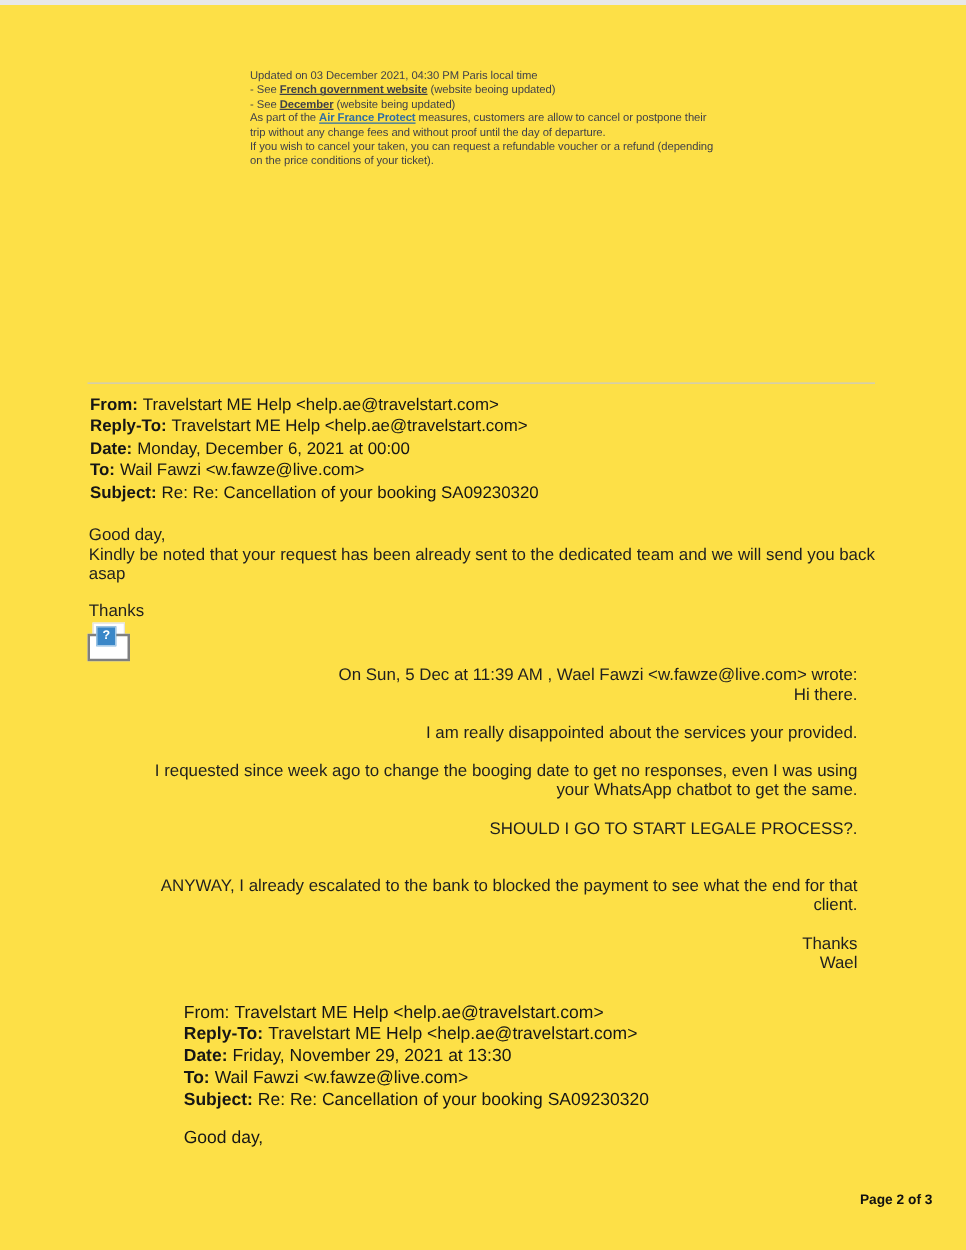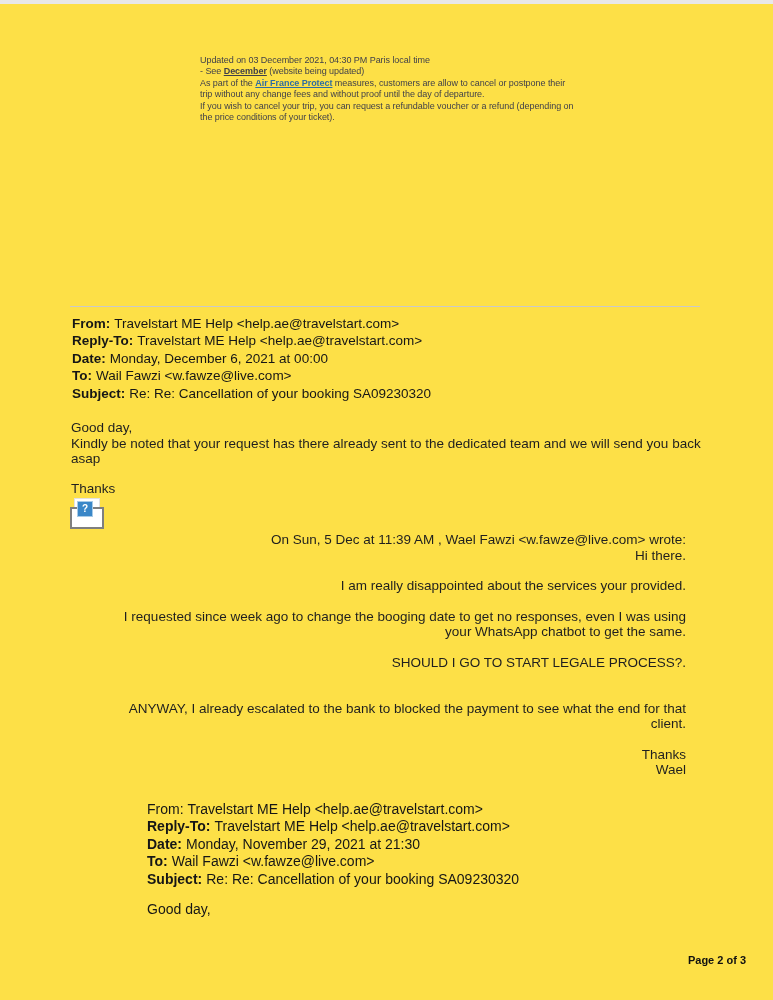--- a/index.html
+++ b/index.html
@@ -90,38 +90,39 @@
     font-size:11px; font-weight:bold; color:#111111;
   }
 </style>
 </head>
 <body>
 
 <div class="page">
 
   <div class="af-block">
     <p class="af-updated">Updated on 03 December 2021, 04:30 PM Paris local time</p>
+    <p class="af-bullet"><span>- See </span><a class="af-link-dark">French government website</a><span> (website beoing updated)</span></p>
     <p class="af-bullet"><span>- See </span><a class="af-link-dark">December</a><span> (website being updated)</span></p>
     <p class="af-para2"><span>As part of the </span><a class="af-link-blue" style="color: rgb(46, 109, 164);">Air France Protect</a><span> measures, customers are allow to cancel or postpone their trip without any change fees and without proof until the day of departure.</span></p>
-    <p class="af-para3">If you wish to cancel your trip, you can request a refundable voucher or a refund (depending on the price conditions of your ticket).</p>
+    <p class="af-para3">If you wish to cancel your taken, you can request a refundable voucher or a refund (depending on the price conditions of your ticket).</p>
   </div>
 
   <hr class="divider">
 
   <div class="header1">
     <div class="hrow"><span class="hlabel">From:</span><span>Travelstart ME Help &lt;help.ae@travelstart.com&gt;</span></div>
     <div class="hrow"><span class="hlabel">Reply-To:</span><span>Travelstart ME Help &lt;help.ae@travelstart.com&gt;</span></div>
     <div class="hrow"><span class="hlabel">Date:</span><span>Monday, December 6, 2021 at 00:00</span></div>
     <div class="hrow"><span class="hlabel">To:</span><span>Wail Fawzi &lt;w.fawze@live.com&gt;</span></div>
     <div class="hrow"><span class="hlabel">Subject:</span><span>Re: Re: Cancellation of your booking SA09230320</span></div>
   </div>
 
   <div class="reply">
     <p>Good day,</p>
-    <p>Kindly be noted that your request has there already sent to the dedicated team and we will send you back asap</p>
+    <p>Kindly be noted that your request has been already sent to the dedicated team and we will send you back asap</p>
     <p class="signoff">Thanks</p>
   </div>
 
   <div class="broken-img">
     <span class="bi-ghost"></span>
     <span class="bi-outer"></span>
     <span class="bi-badge">?</span>
   </div>
 
   <div class="quoted">
@@ -131,21 +132,21 @@
     <p class="gap">I requested since week ago to change the booging date to get no responses, even I was using your WhatsApp chatbot  to get the same.</p>
     <p class="gap">SHOULD I GO TO START LEGALE PROCESS?.</p>
     <p class="gap2">ANYWAY, I already escalated to the bank to blocked the payment to see what the end for that client.</p>
     <p class="gap">Thanks</p>
     <p>Wael</p>
   </div>
 
   <div class="header2">
     <div class="hrow"><span class="hlabel regular">From:</span><span>Travelstart ME Help &lt;help.ae@travelstart.com&gt;</span></div>
     <div class="hrow"><span class="hlabel">Reply-To:</span><span>Travelstart ME Help &lt;help.ae@travelstart.com&gt;</span></div>
-    <div class="hrow"><span class="hlabel">Date:</span><span>Monday, November 29, 2021 at 21:30</span></div>
+    <div class="hrow"><span class="hlabel">Date:</span><span>Friday, November 29, 2021 at 13:30</span></div>
     <div class="hrow"><span class="hlabel">To:</span><span>Wail Fawzi &lt;w.fawze@live.com&gt;</span></div>
     <div class="hrow"><span class="hlabel">Subject:</span><span>Re: Re: Cancellation of your booking SA09230320</span></div>
     <div class="greeting">Good day,</div>
   </div>
 
   <div class="page-footer">Page 2 of 3</div>
 
 </div>
 
 </body></html>

